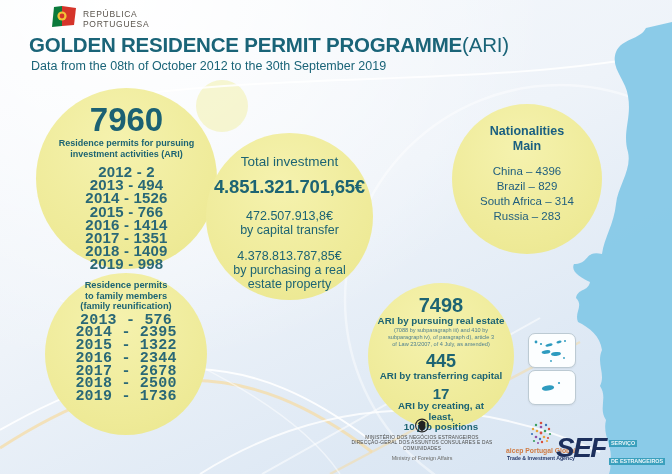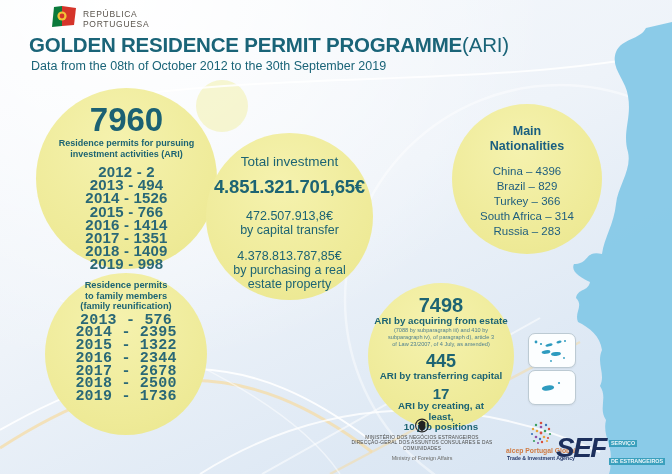--- a/index.html
+++ b/index.html
@@ -138,26 +138,25 @@
   <div class="bubble invest">
     <div class="invest-title">Total investment</div>
     <div class="invest-total">4.851.321.701,65€</div>
     <div class="invest-amt">472.507.913,8€</div>
     <div class="invest-lbl">by capital transfer</div>
     <div class="invest-amt">4.378.813.787,85€</div>
     <div class="invest-lbl narrow">by purchasing a real estate property</div>
   </div>
 
   <div class="bubble nat">
+    <div class="nat-title">Nationalities</div>
     <div class="nat-title">Main</div>
-    <div class="nat-title">Nationalities</div>
     <div class="nat-list">
       <div>China – 4396</div>
       <div>Brazil – 829</div>
-      <div>Turkey – 366</div>
       <div>South Africa – 314</div>
       <div>Russia – 283</div>
     </div>
   </div>
 
   <div class="bubble family">
     <div class="family-label">
       <div>Residence permits</div>
       <div>to family members</div>
       <div>(family reunification)</div>
@@ -168,21 +167,21 @@
       <div>2015 - 1322</div>
       <div>2016 - 2344</div>
       <div>2017 - 2678</div>
       <div>2018 - 2500</div>
       <div>2019 - 1736</div>
     </div>
   </div>
 
   <div class="bubble breakdown">
     <div class="bd-num1">7498</div>
-    <div class="bd-lbl">ARI by acquiring from estate</div>
+    <div class="bd-lbl">ARI by pursuing real estate</div>
     <div class="bd-note">(7088 by subparagraph iii) and 410 by subparagraph iv), of paragraph d), article 3 of Law 23/2007, of 4 July, as amended)</div>
     <div class="bd-num2">445</div>
     <div class="bd-lbl">ARI by transferring capital</div>
     <div class="bd-num3">17</div>
     <div class="bd-lbl narrow">
       <div>ARI by creating, at least,</div>
       <div>10 job positions</div>
     </div>
   </div>
 

